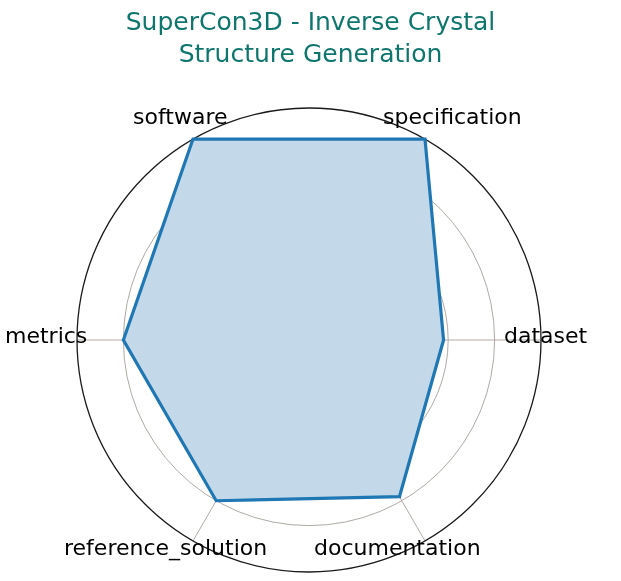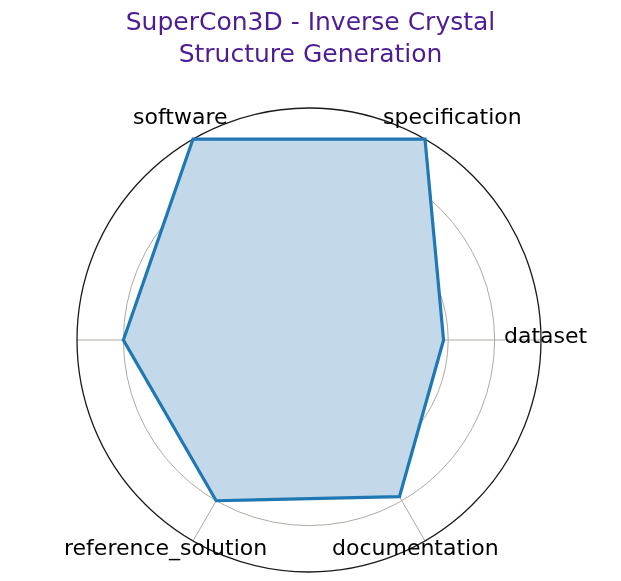--- a/index.html
+++ b/index.html
@@ -22,21 +22,21 @@
   }
   #chart-title {
     position: absolute;
     top: 6px;
     left: 0;
     width: 621px;
     text-align: center;
     font-size: 25px;
     line-height: 32px;
     font-family: "DejaVu Sans", sans-serif;
-    color: #4c1d95;
+    color: #0f766e;
     white-space: pre-line;
   }
   #radar-svg {
     position: absolute;
     top: 0;
     left: 0;
   }
   .axis-label {
     position: absolute;
     font-size: 22px;
@@ -74,16 +74,17 @@
       </g>
     <g id="series-group">
         <polygon points="193.00,139.08 425.00,139.08 443.56,340.00 399.48,496.72 216.20,500.73 123.40,340.00" fill="#c3d9e9" stroke="none"></polygon>
         <polygon points="193.00,139.08 425.00,139.08 443.56,340.00 399.48,496.72 216.20,500.73 123.40,340.00" fill="none" stroke="#1f77b4" stroke-width="3.2" stroke-linejoin="miter"></polygon>
       </g>
   </svg>
 
   <div class="axis-label" id="label-dataset" style="left: 133px; top: 106px;">software</div>
   <div class="axis-label" id="label-specification" style="left: 349px; top: 106px; margin-left: 34px;">specification</div>
   <div class="axis-label" id="label-software" style="left: 504px; top: 325px;">dataset</div>
-  <div class="axis-label" id="label-documentation" style="left: 332px; top: 537px;">documentation</div>
+  <div class="axis-label" id="label-documentation" style="left: 314px; top: 537px;">documentation</div>
   <div class="axis-label" id="label-reference_solution" style="left: 64px; top: 537px;">reference_solution</div>
+  <div class="axis-label" id="label-metrics" style="left: 5px; top: 325px;">metrics</div>
 
 </div>
 
 </body></html>

